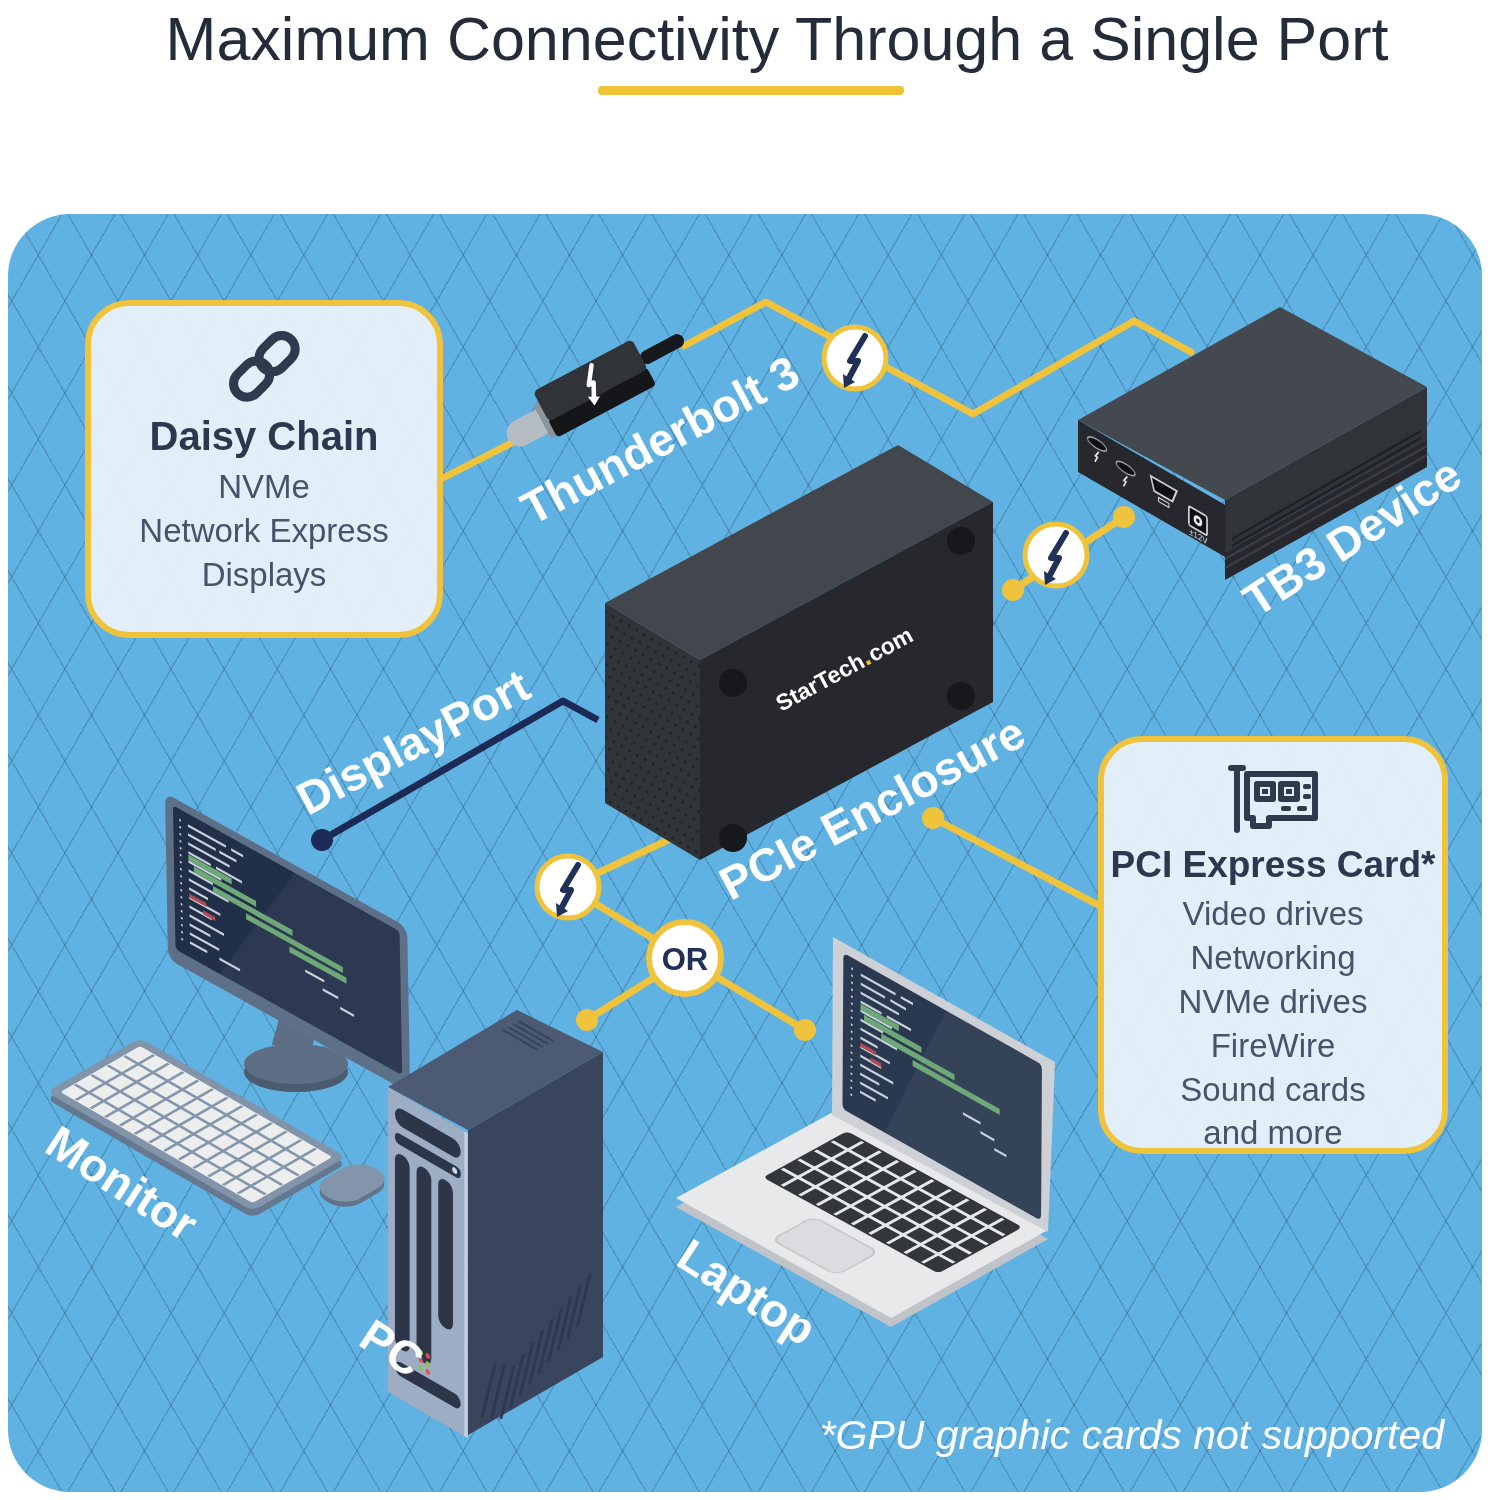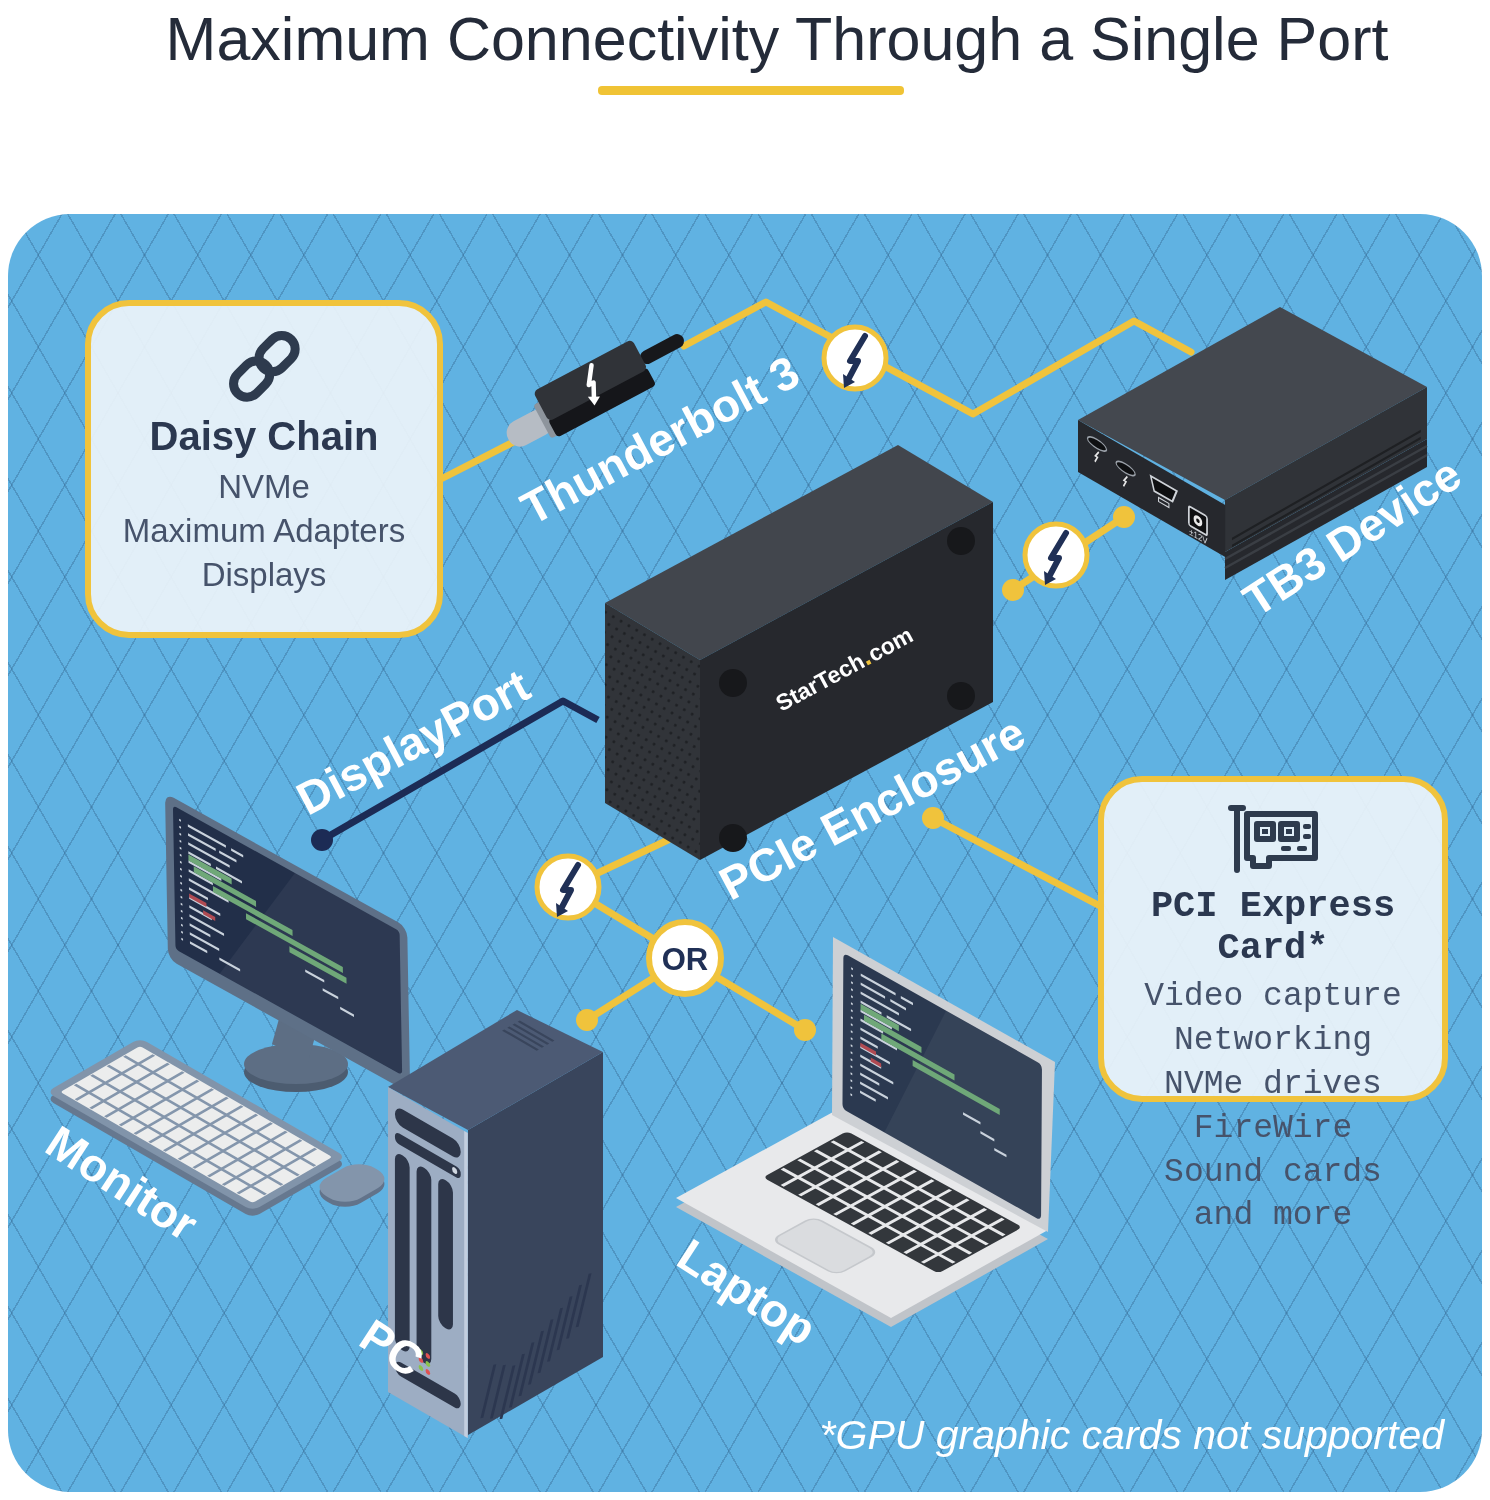--- a/index.html
+++ b/index.html
@@ -16,21 +16,21 @@
            repeating-linear-gradient(60deg, rgba(40,82,122,0.30) 0 1.5px, transparent 1.5px 46px),
            repeating-linear-gradient(120deg, rgba(40,82,122,0.30) 0 1.5px, transparent 1.5px 46px);}
   svg.art{position:absolute;left:0;top:0;width:1490px;height:1500px;}
   .callout{position:absolute;background:rgba(236,243,250,0.93);
            border:6px solid #F0C33C;border-radius:44px;text-align:center;
            box-sizing:border-box;}
   .callout .icon{margin-top:20px;}
   .callout h2{margin:4px 0 6px 0;font-size:40px;color:#2b3850;font-weight:bold;}
   .callout ul{list-style:none;margin:0;padding:0;font-size:33px;color:#46536b;line-height:1.33;}
   .co-daisy{left:85px;top:300px;width:358px;height:338px;}
-  .co-pci{left:1098px;top:776px;width:350px;height:326px;font-family:Liberation Mono, monospace;}
+  .co-pci{left:1098px;top:736px;width:350px;height:418px;}
   .co-pci h2{font-size:37px;}
   .dev-label{position:absolute;color:#ffffff;font-weight:bold;font-size:46px;
              white-space:nowrap;transform-origin:center;}
   .footnote{position:absolute;right:46px;top:1412px;color:#ffffff;
             font-size:41px;font-style:italic;}
 </style>
 </head>
 <body>
 
 <div class="stage">
@@ -230,21 +230,21 @@
       <svg width="86" height="80" viewBox="-43 -40 86 80">
         <g transform="rotate(-45)" fill="none" stroke="#2e3b4e" stroke-width="9">
           <rect x="-38" y="-13" width="40" height="27" rx="13.5"></rect>
           <rect x="-2" y="-13" width="40" height="27" rx="13.5"></rect>
         </g>
       </svg>
     </div>
     <h2>Daisy Chain</h2>
     <ul>
       <li>NVMe</li>
-      <li>Maximum Adapters</li>
+      <li>Network Express</li>
       <li>Displays</li>
     </ul>
   </div>
 
   <div class="callout co-pci">
     <div class="icon">
       <svg width="100" height="74" viewBox="0 0 100 74">
         <g fill="none" stroke="#2e3b4e" stroke-width="6" stroke-linecap="round" stroke-linejoin="round">
           <path d="M8,6 H20 M14,6 V68"></path>
           <path d="M24,12 H92 V56 H46 V64 H30 V56 H24 Z"></path>
@@ -256,21 +256,21 @@
           <rect x="63" y="27" width="6" height="5"></rect>
           <rect x="80" y="22" width="8" height="5" rx="2"></rect>
           <rect x="80" y="32" width="8" height="5" rx="2"></rect>
           <rect x="58" y="44" width="10" height="5" rx="2"></rect>
           <rect x="74" y="44" width="10" height="5" rx="2"></rect>
         </g>
       </svg>
     </div>
     <h2>PCI Express Card*</h2>
     <ul>
-      <li>Video capture</li>
+      <li>Video drives</li>
       <li>Networking</li>
       <li>NVMe drives</li>
       <li>FireWire</li>
       <li>Sound cards</li>
       <li>and more</li>
     </ul>
   </div>
 
   <div class="dev-label" style="left:660px;top:440px;transform:translate(-50%,-50%) rotate(-28deg);">Thunderbolt 3</div>
   <div class="dev-label" style="left:1352px;top:537px;transform:translate(-50%,-50%) rotate(-33deg);">TB3 Device</div>

